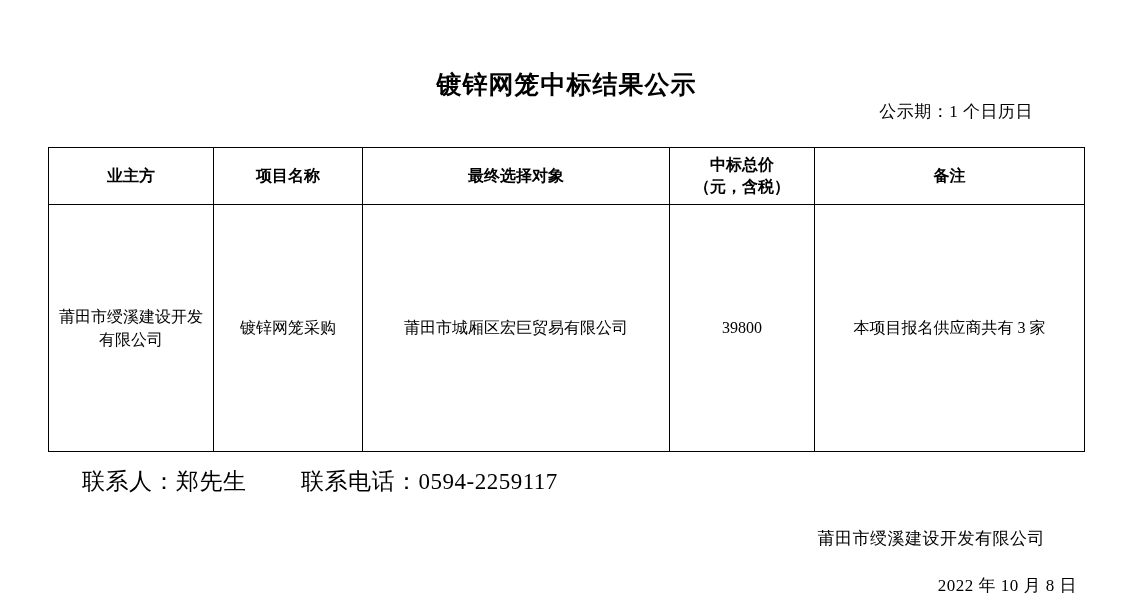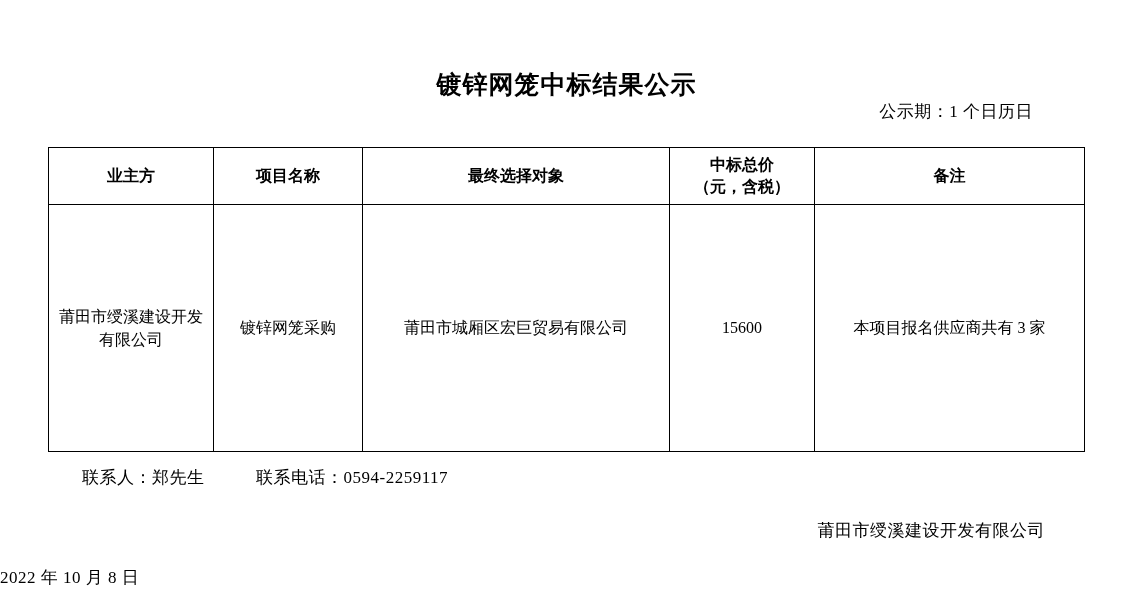--- a/index.html
+++ b/index.html
@@ -68,38 +68,39 @@
     font-size: 17px;
     line-height: 1.9;
   }
   .cell-project { font-size: 17px; }
   .cell-winner  { font-size: 17px; }
   .cell-price   { font-size: 17px; }
   .cell-remark  { font-size: 17px; }
 
   .contact-line {
     margin: 14px 14px 0 82px;
-    font-size: 17px;
+    font-size: 23px;
     letter-spacing: 0.5px;
   }
   .contact-line .sep {
     display: inline-block;
     width: 42px;
   }
   .signature {
     text-align: right;
     font-size: 17px;
     margin-top: 30px;
     padding-right: 88px;
     letter-spacing: 0.5px;
   }
   .date-line {
+    text-align: right;
     font-size: 17px;
     margin-top: 24px;
-    padding-right: 92px;
+    padding-right: 56px;
     letter-spacing: 0.5px;
   }
   .th-two-line { line-height: 1.35; }
 </style>
 </head>
 <body>
 
 <div class="page">
 
   <div class="doc-title">镀锌网笼中标结果公示</div>
@@ -117,21 +118,21 @@
           <div class="th-two-line">（元，含税）</div>
         </th>
         <th class="col-remark">备注</th>
       </tr>
     </thead>
     <tbody>
       <tr>
         <td class="cell-owner">莆田市绶溪建设开发有限公司</td>
         <td class="cell-project">镀锌网笼采购</td>
         <td class="cell-winner">莆田市城厢区宏巨贸易有限公司</td>
-        <td class="cell-price">15600</td>
+        <td class="cell-price">39800</td>
         <td class="cell-remark">本项目报名供应商共有 3 家</td>
       </tr>
     </tbody>
   </table>
 
   <div class="contact-line">
     <span>联系人：郑先生</span>
     <span class="sep"></span>
     <span>联系电话：0594-2259117</span>
   </div>

